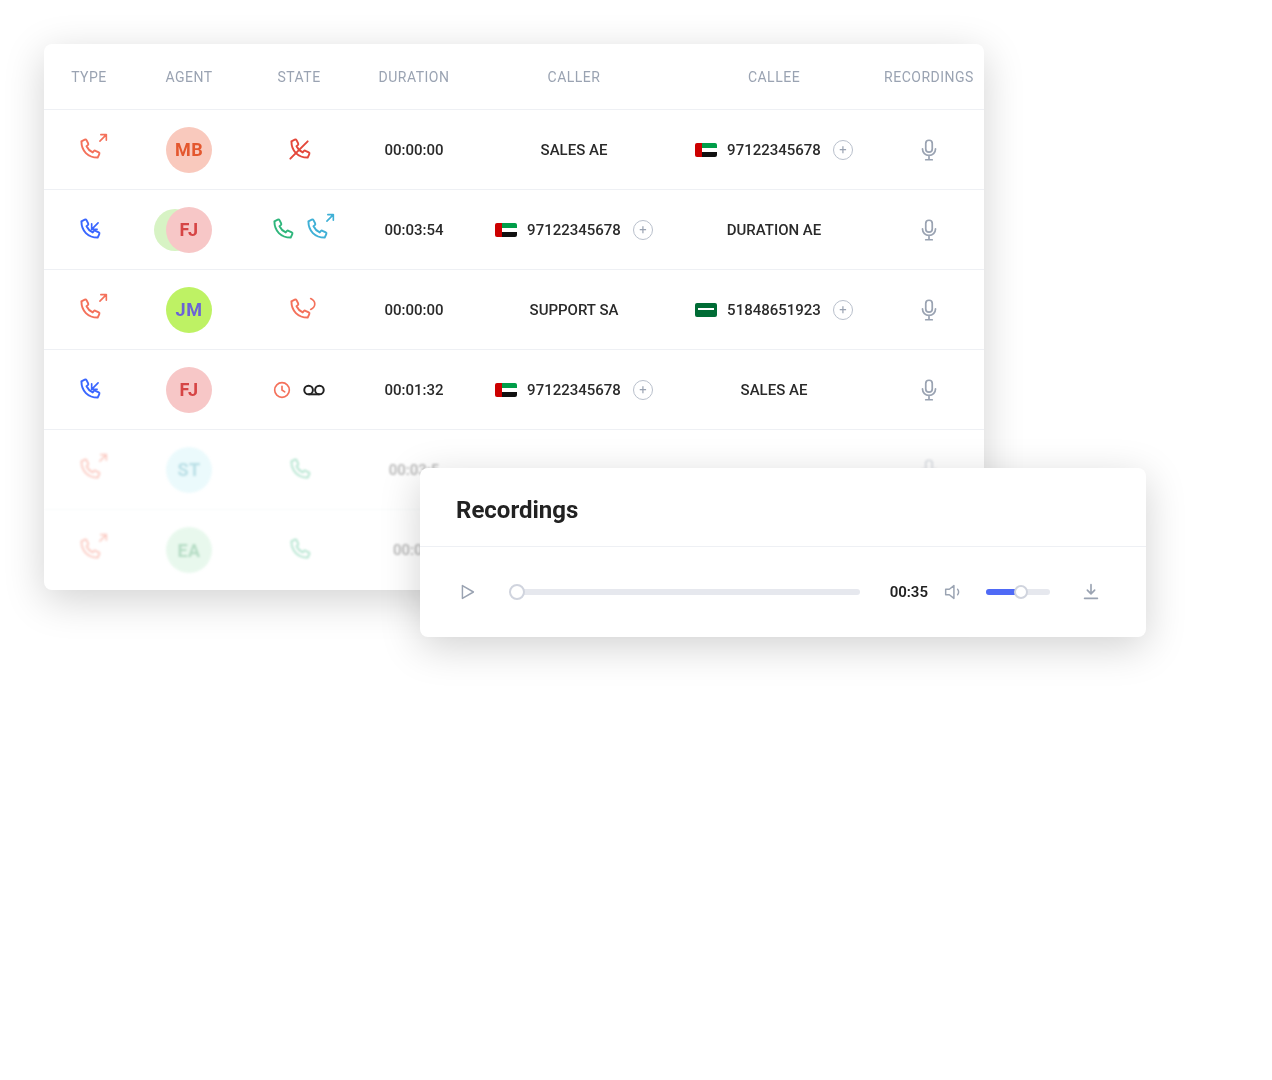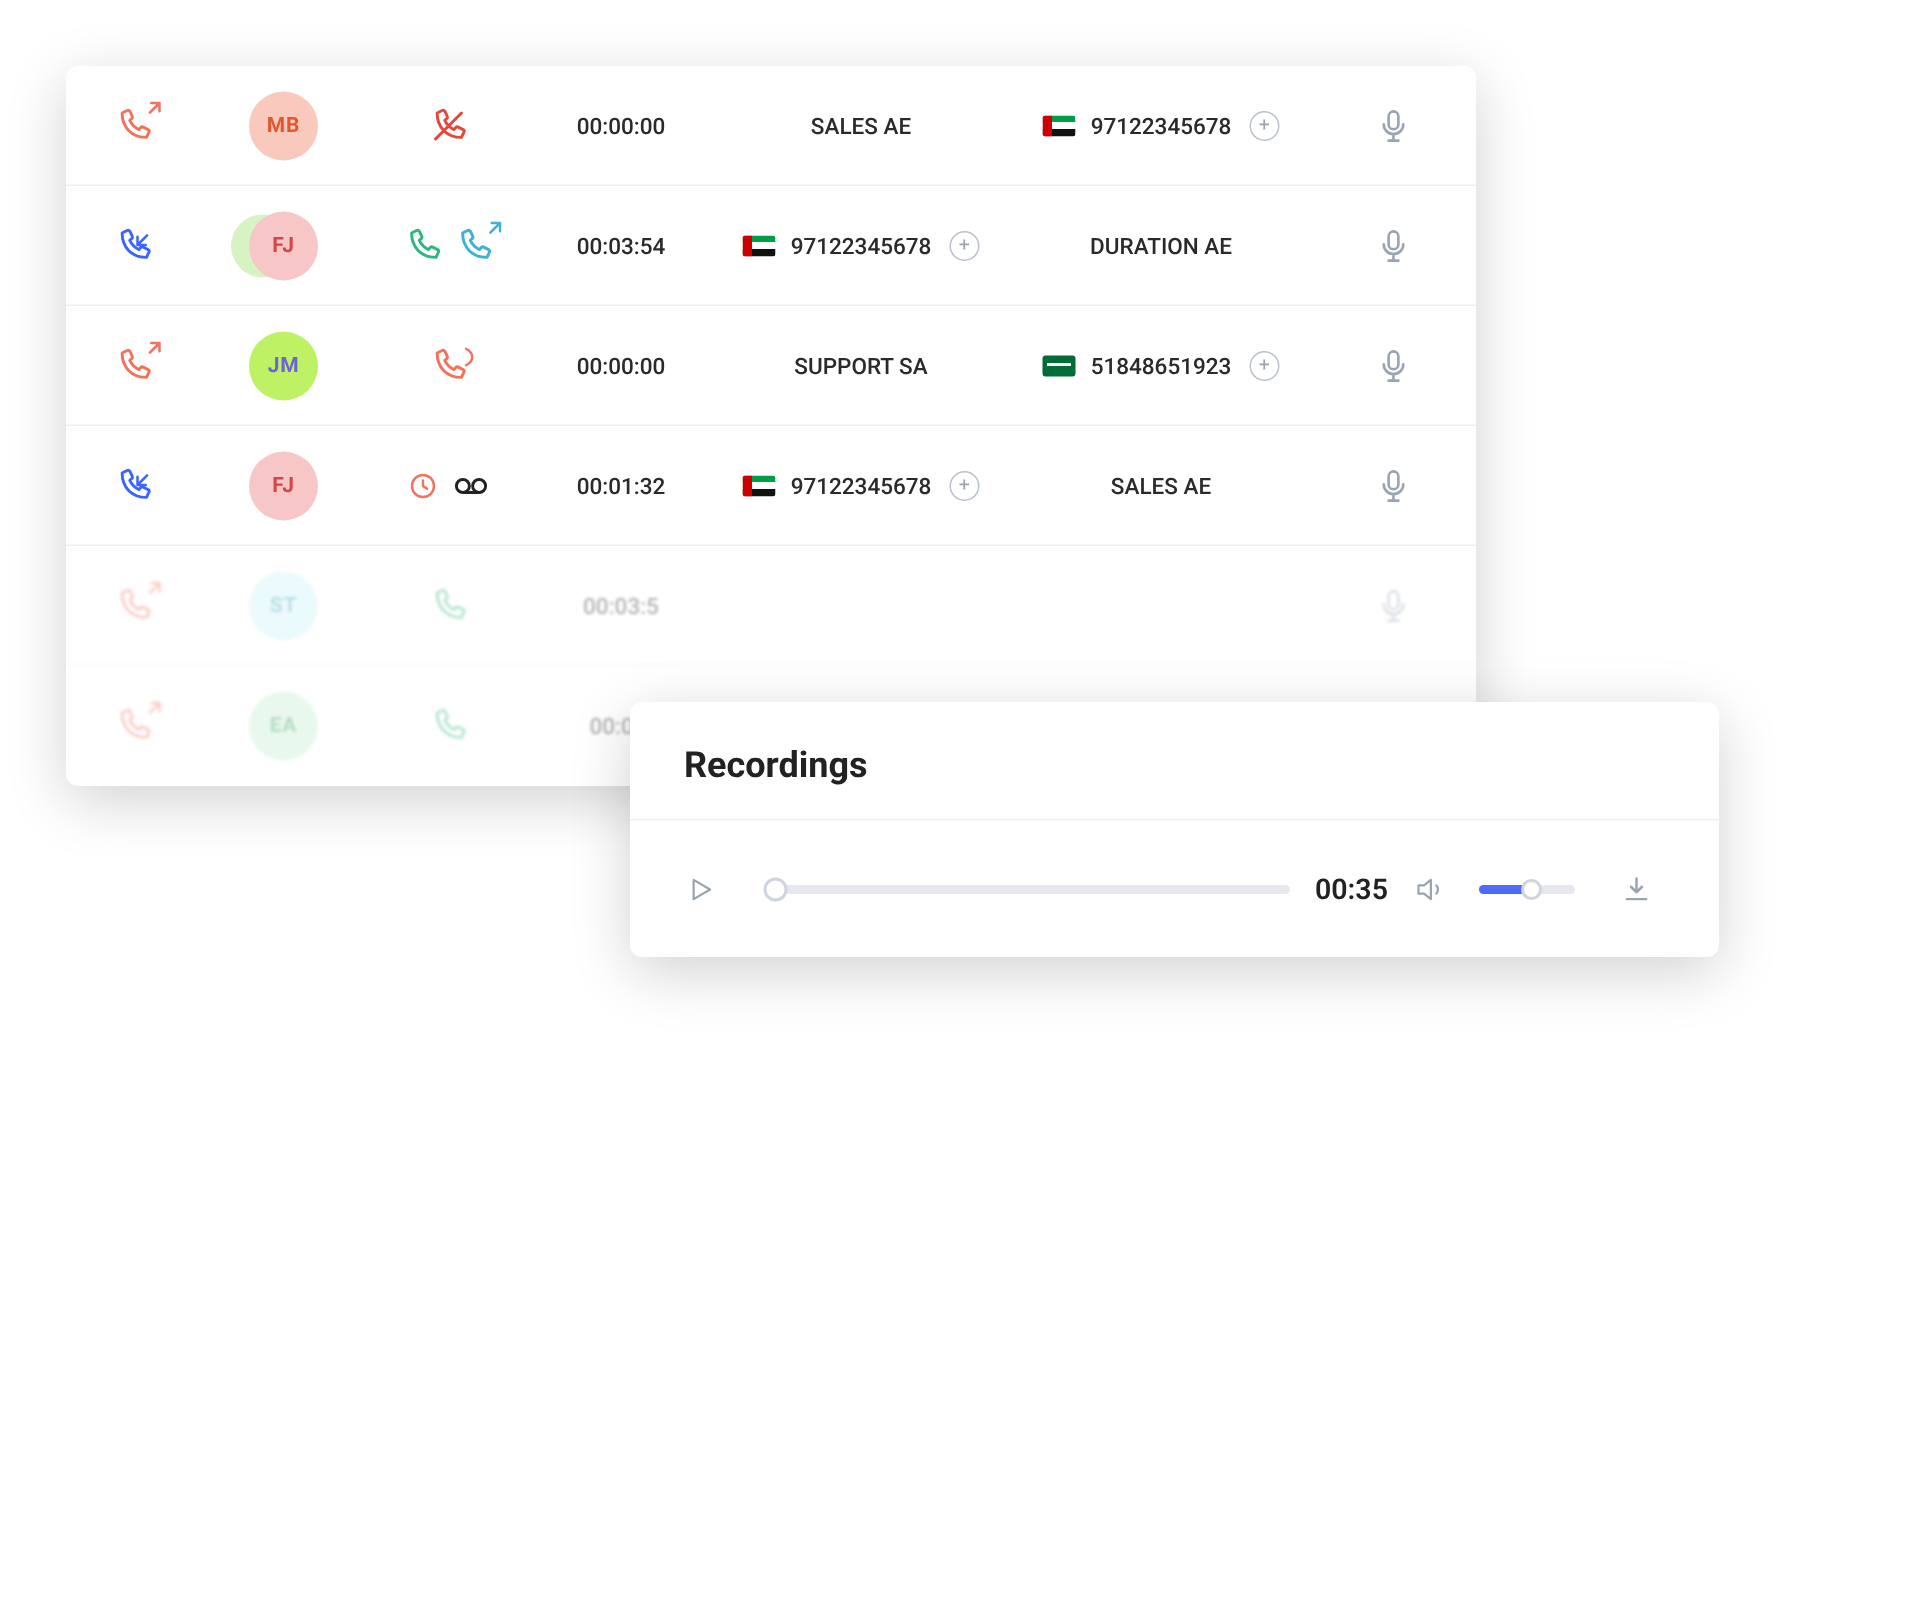--- a/index.html
+++ b/index.html
@@ -45,21 +45,21 @@
   .table-row {
     height: 80px;
     font-size: 15px;
     color: #333;
   }
   .table-row:last-child { border-bottom: none; }
 
   .avatar {
     width: 46px; height: 46px; border-radius: 50%;
     display: flex; align-items: center; justify-content: center;
-    font-weight: 700; font-size: 14px; letter-spacing: 0.5px;
+    font-weight: 700; font-size: 18px; letter-spacing: 0.5px;
   }
   .agent-cell { position: relative; }
   .avatar-sec {
     position: absolute; left: 20px;
     width:42px; height:42px; border-radius:50%;
     background:#d7f3c4;
   }
 
   .cell-strong { font-weight: 500; color:#2a2a2a;}
   .plus-btn {
@@ -102,21 +102,21 @@
   }
   .track-fill{
     position:absolute; left:0; top:0; bottom:0;
     background:#4f6af6; border-radius:3px;
   }
   .track-thumb{
     position:absolute; top:50%; transform:translate(-50%,-50%);
     width:16px; height:16px; border-radius:50%;
     background:#fff; border:2px solid #d0d4de;
   }
-  .rec-time{ font-size:19px; font-weight:600; color:#222; text-align:center;}
+  .rec-time{ font-size:15px; font-weight:600; color:#222; text-align:right;}
   .vol {
     height:6px; border-radius:3px; background:#e6e8ee;
     position:relative; width:64px;
   }
   .vol-fill{position:absolute;left:0;top:0;bottom:0;background:#4f6af6;border-radius:3px;}
   .vol-thumb{position:absolute;top:50%;transform:translate(-50%,-50%);width:14px;height:14px;border-radius:50%;background:#fff;border:2px solid #d0d4de;}
 
   .icon-btn{cursor:pointer; color:#9aa3b2;}
   .fade-row { opacity:.35; filter: blur(1px); }
 </style>
@@ -165,20 +165,29 @@
     <symbol id="download" viewBox="0 0 24 24">
       <path d="M12 4v10m0 0l-4-4m4 4l4-4M5 19h14" fill="none" stroke="currentColor" stroke-width="1.8" stroke-linecap="round" stroke-linejoin="round"></path>
     </symbol>
     <symbol id="wave" viewBox="0 0 24 24">
       <path d="M16 6c3 1.5 4.5 4 4.5 6s-1.5 4.5-4.5 6" fill="none" stroke="currentColor" stroke-width="1.8" stroke-linecap="round"></path>
     </symbol>
   </defs>
 </svg>
 
 <div class="panel calls-panel">
+  <div class="table-header">
+    <div>TYPE</div>
+    <div>AGENT</div>
+    <div>STATE</div>
+    <div>DURATION</div>
+    <div>CALLER</div>
+    <div>CALLEE</div>
+    <div>RECORDINGS</div>
+  </div>
   <div id="rows-host">
       <div class="table-row">
     <div>
           <span style="position:relative;color:#f4715b">
     <svg class="ic">
               <use href="#phone"></use>
             </svg>
     <svg class="ic-sm" style="position:absolute;top:-6px;right:-8px">
               <use href="#arrow-out"></use>
             </svg>

